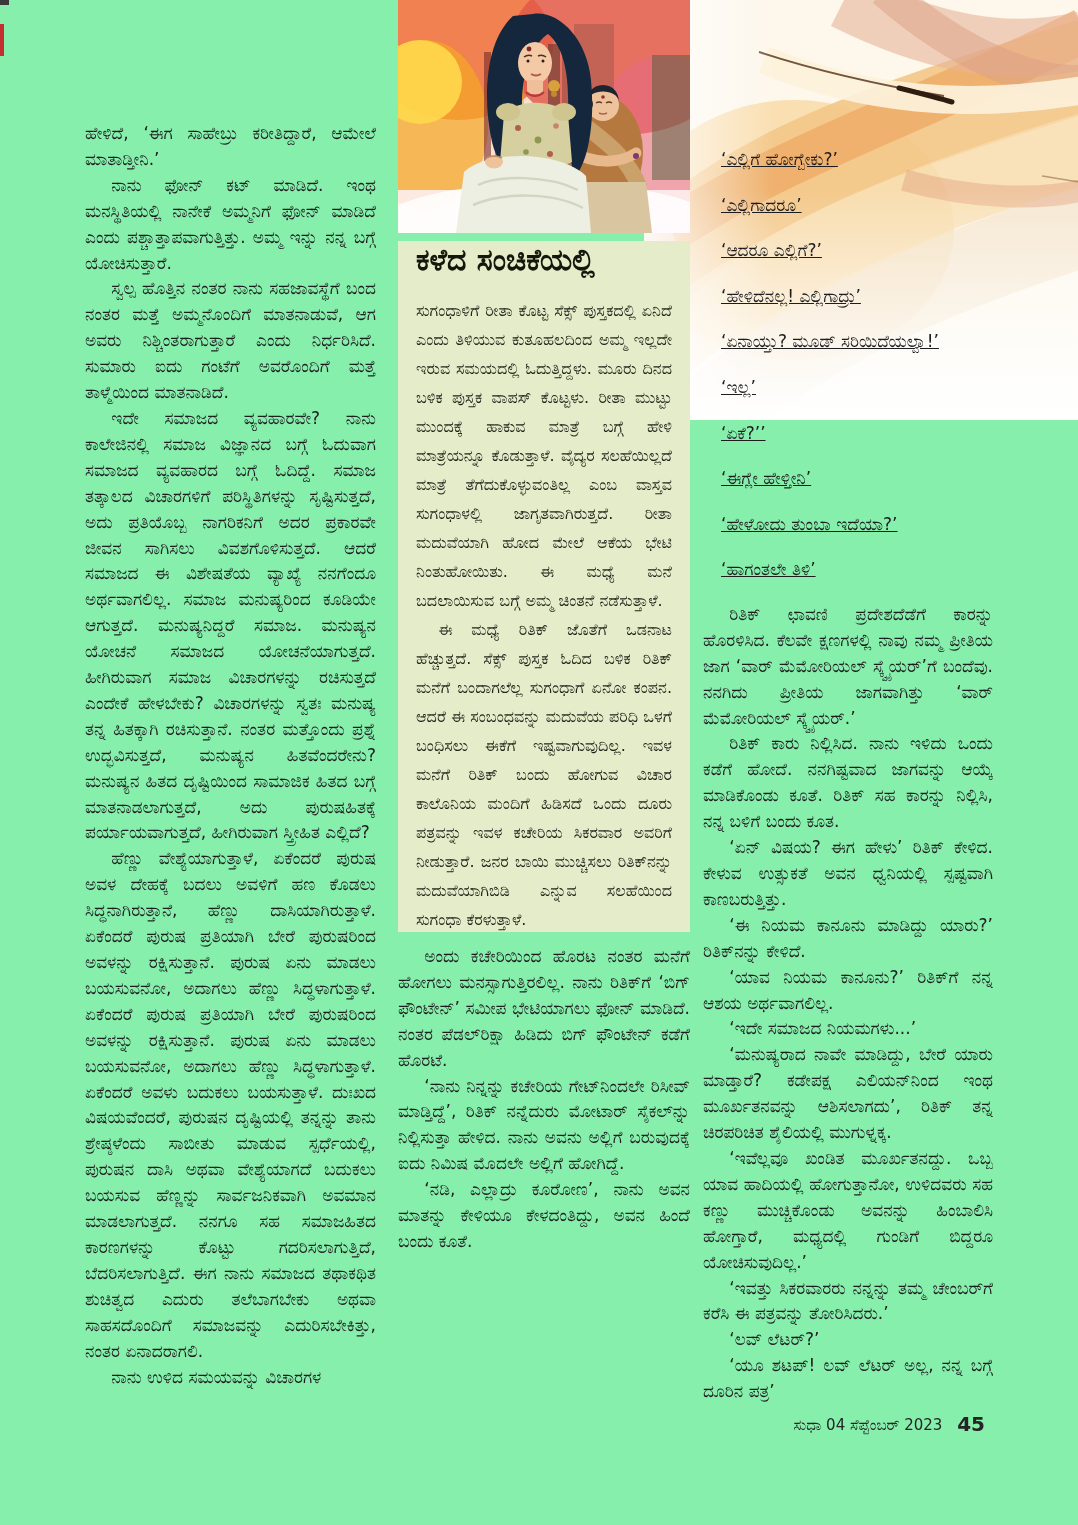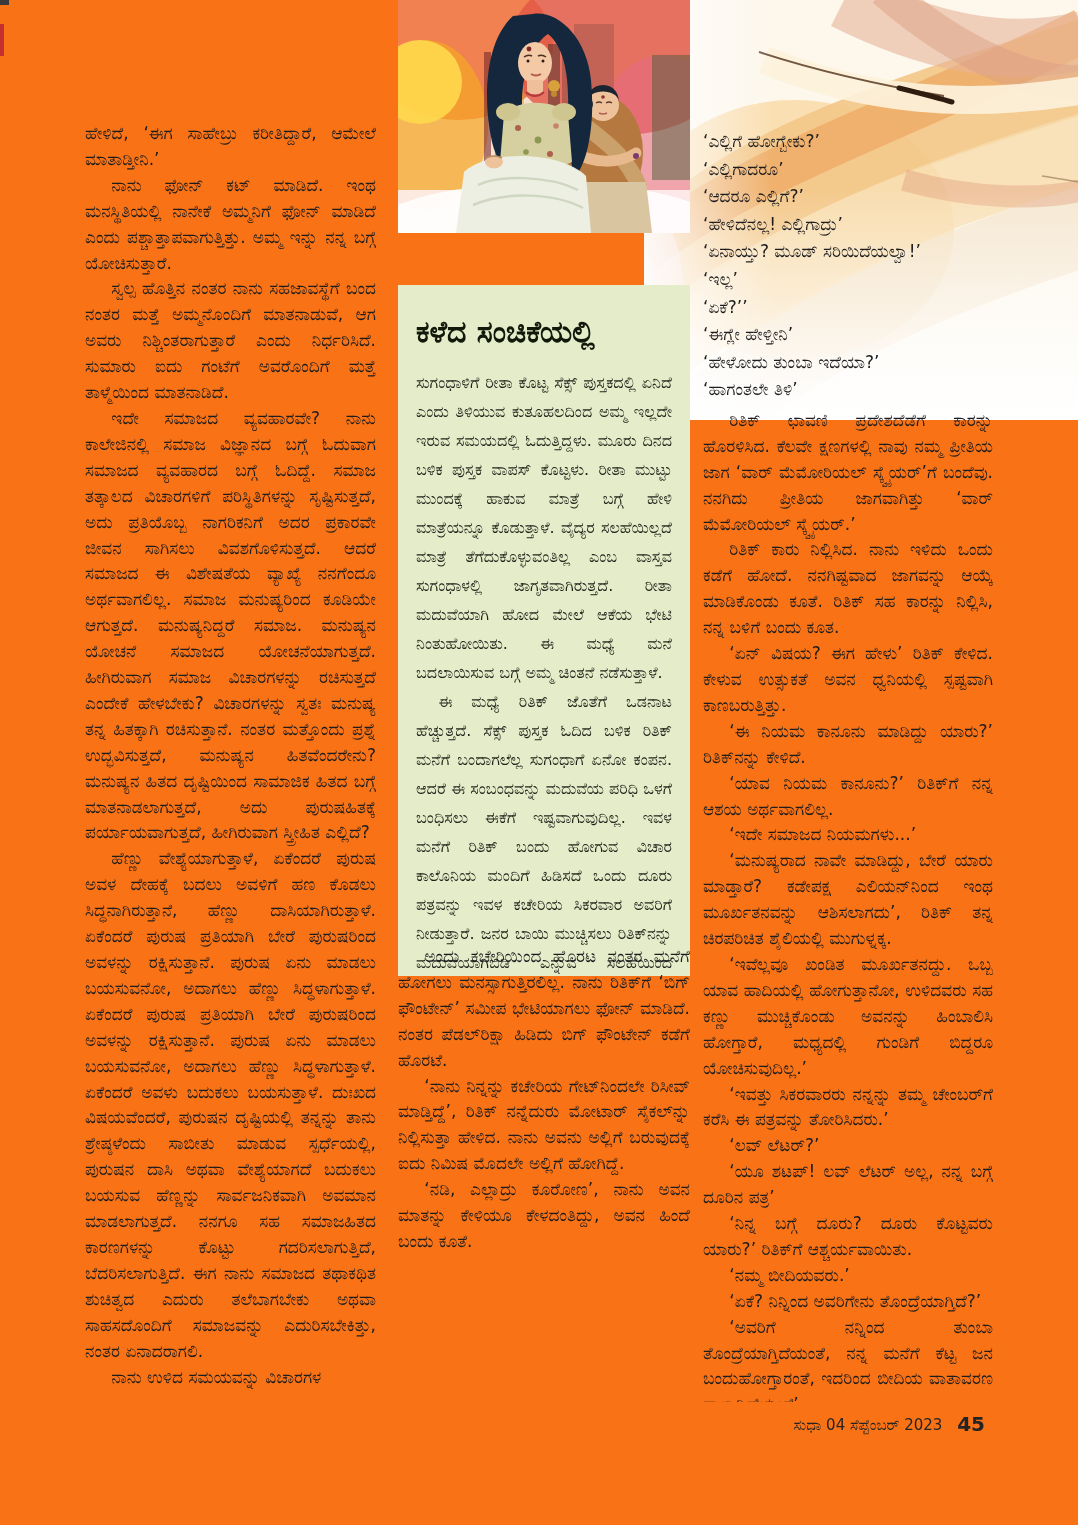--- a/index.html
+++ b/index.html
@@ -1,44 +1,44 @@
 <!DOCTYPE html>
 <html lang="kn"><head>
 <meta charset="utf-8">
 <style>
   html,body{margin:0;padding:0;background:#ffffff;}
   .page{
-    position:relative;width:1078px;height:1525px;background:#f97316;
+    position:relative;width:1078px;height:1525px;background:#86efac;
     font-family:"DejaVu Sans","Liberation Sans",sans-serif;
     overflow:hidden;margin:0 auto;
   }
   .corner-mark{position:absolute;left:0;top:0;width:9px;height:5px;background:#3a3a3a;}
   .red-tick{position:absolute;left:0;top:24px;width:4px;height:32px;background:#c62f2f;}
 
   .illustration{position:absolute;left:398px;top:0;width:292px;height:233px;margin:0;z-index:2;}
   .artwork{position:absolute;left:644px;top:0;width:434px;height:420px;z-index:0;}
 
   .col{position:absolute;z-index:3;font-size:17px;line-height:25.9px;color:#1d1d1f;
        overflow:hidden;text-align:justify;}
   .col-left{left:85px;top:121px;width:291px;height:1283px;}
   .col-middle{left:398px;top:944px;width:292px;height:463px;}
   .col-right{left:703px;top:128px;width:290px;height:1274px;}
 
   .para{margin:0;text-indent:1.55em;}
   .para.first{text-indent:0;}
   .col-right .para.first{text-indent:1.55em;}
 
   .recap-box{position:absolute;left:398px;top:241px;width:292px;height:691px;z-index:3;
-    background:#e5ecca;box-sizing:border-box;padding:28px 18px 12px;overflow:hidden;margin-top:44px;}
+    background:#e5ecca;box-sizing:border-box;padding:0 18px 12px;overflow:hidden;}
   .recap-title{font-size:30px;line-height:1.15;font-weight:700;color:#12180a;margin:2px 0 18px;}
   .rpara{margin:0;font-size:16px;line-height:29px;color:#20241a;text-align:justify;text-indent:1.4em;}
   .rpara.first{text-indent:0;}
 
   .dialogue{margin:0 0 4px;}
-  .dline{margin:0;line-height:27.6px;text-indent:0;}
+  .dline{margin:18px;line-height:27.6px;text-indent:0;text-decoration:underline;}
 
   .footer{position:absolute;top:1412px;right:93px;z-index:3;font-size:15px;color:#242424;
     white-space:nowrap;}
   .footer .pagenum{font-weight:700;font-size:20px;margin-left:10px;vertical-align:-1px;text-align:center;}
 </style>
 </head>
 <body>
 
 <div class="page">
 

